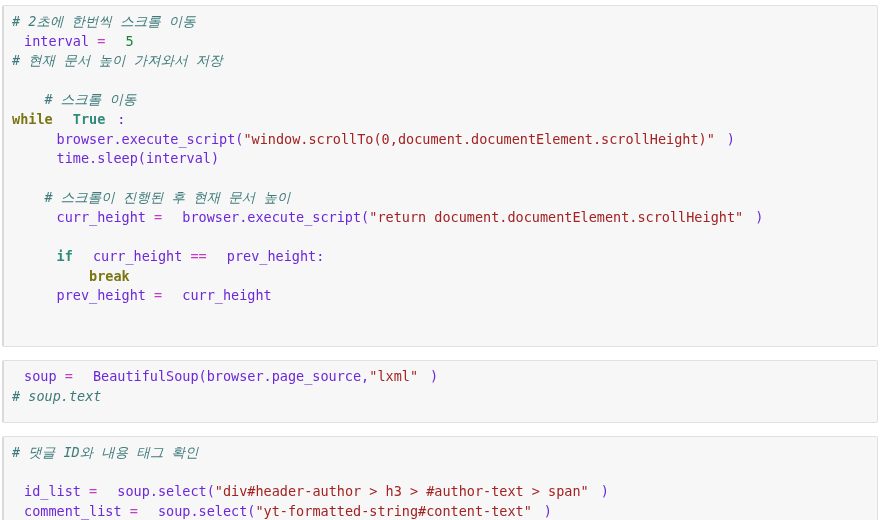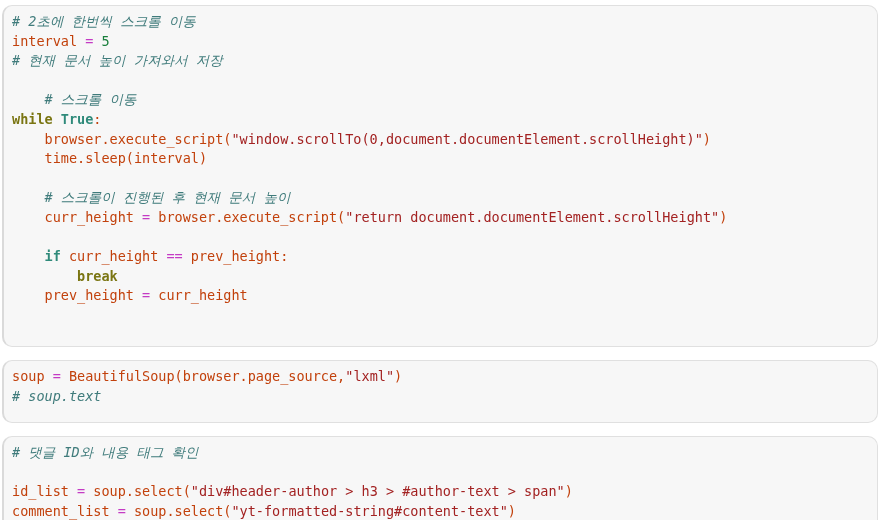--- a/index.html
+++ b/index.html
@@ -17,42 +17,42 @@
     width: 886px;
     height: 520px;
     position: relative;
     background: #ffffff;
     box-sizing: border-box;
   }
   .code-block {
     background: #f7f7f7;
     border: 1px solid #e0e0e0;
     border-left: 2px solid #dadada;
-    border-radius: 10px;
+    border-radius: 2px;
     margin: 0 8px 13px 2px;
     padding: 6px 0 5px 8px;
     box-sizing: border-box;
   }
   .code-block:first-child { margin-top: 5px; }
   .ln {
     font-family: "DejaVu Sans Mono", "Liberation Mono", monospace;
     font-size: 13.5px;
     line-height: 19.6px;
     white-space: pre;
     color: #1f3c47;
     letter-spacing: 0px;
     min-height: 19.6px;
   }
   .cmt { color: #3f7b7b; font-style: italic; }
   .kw  { color: #7a7512; font-weight: bold; }
   .kw2 { color: #2f8a7a; font-weight: bold; }
   .str { color: #a32222; }
   .op  { color: #c43bc4; }
   .num { color: #1a7f3c; }
-  .pln { color: #c2410c; }
+  .pln { color: #6d28d9; margin-left: 12px; }
   .blk1 { height: 342px; }
   .blk2 { height: 63px; }
   .blk3 { height: 110px; }
 </style>
 </head>
 <body>
 
 <div class="page">
   <div class="code-block blk1">
       <div class="ln"><span class="cmt"># 2초에 한번씩 스크롤 이동</span></div>

